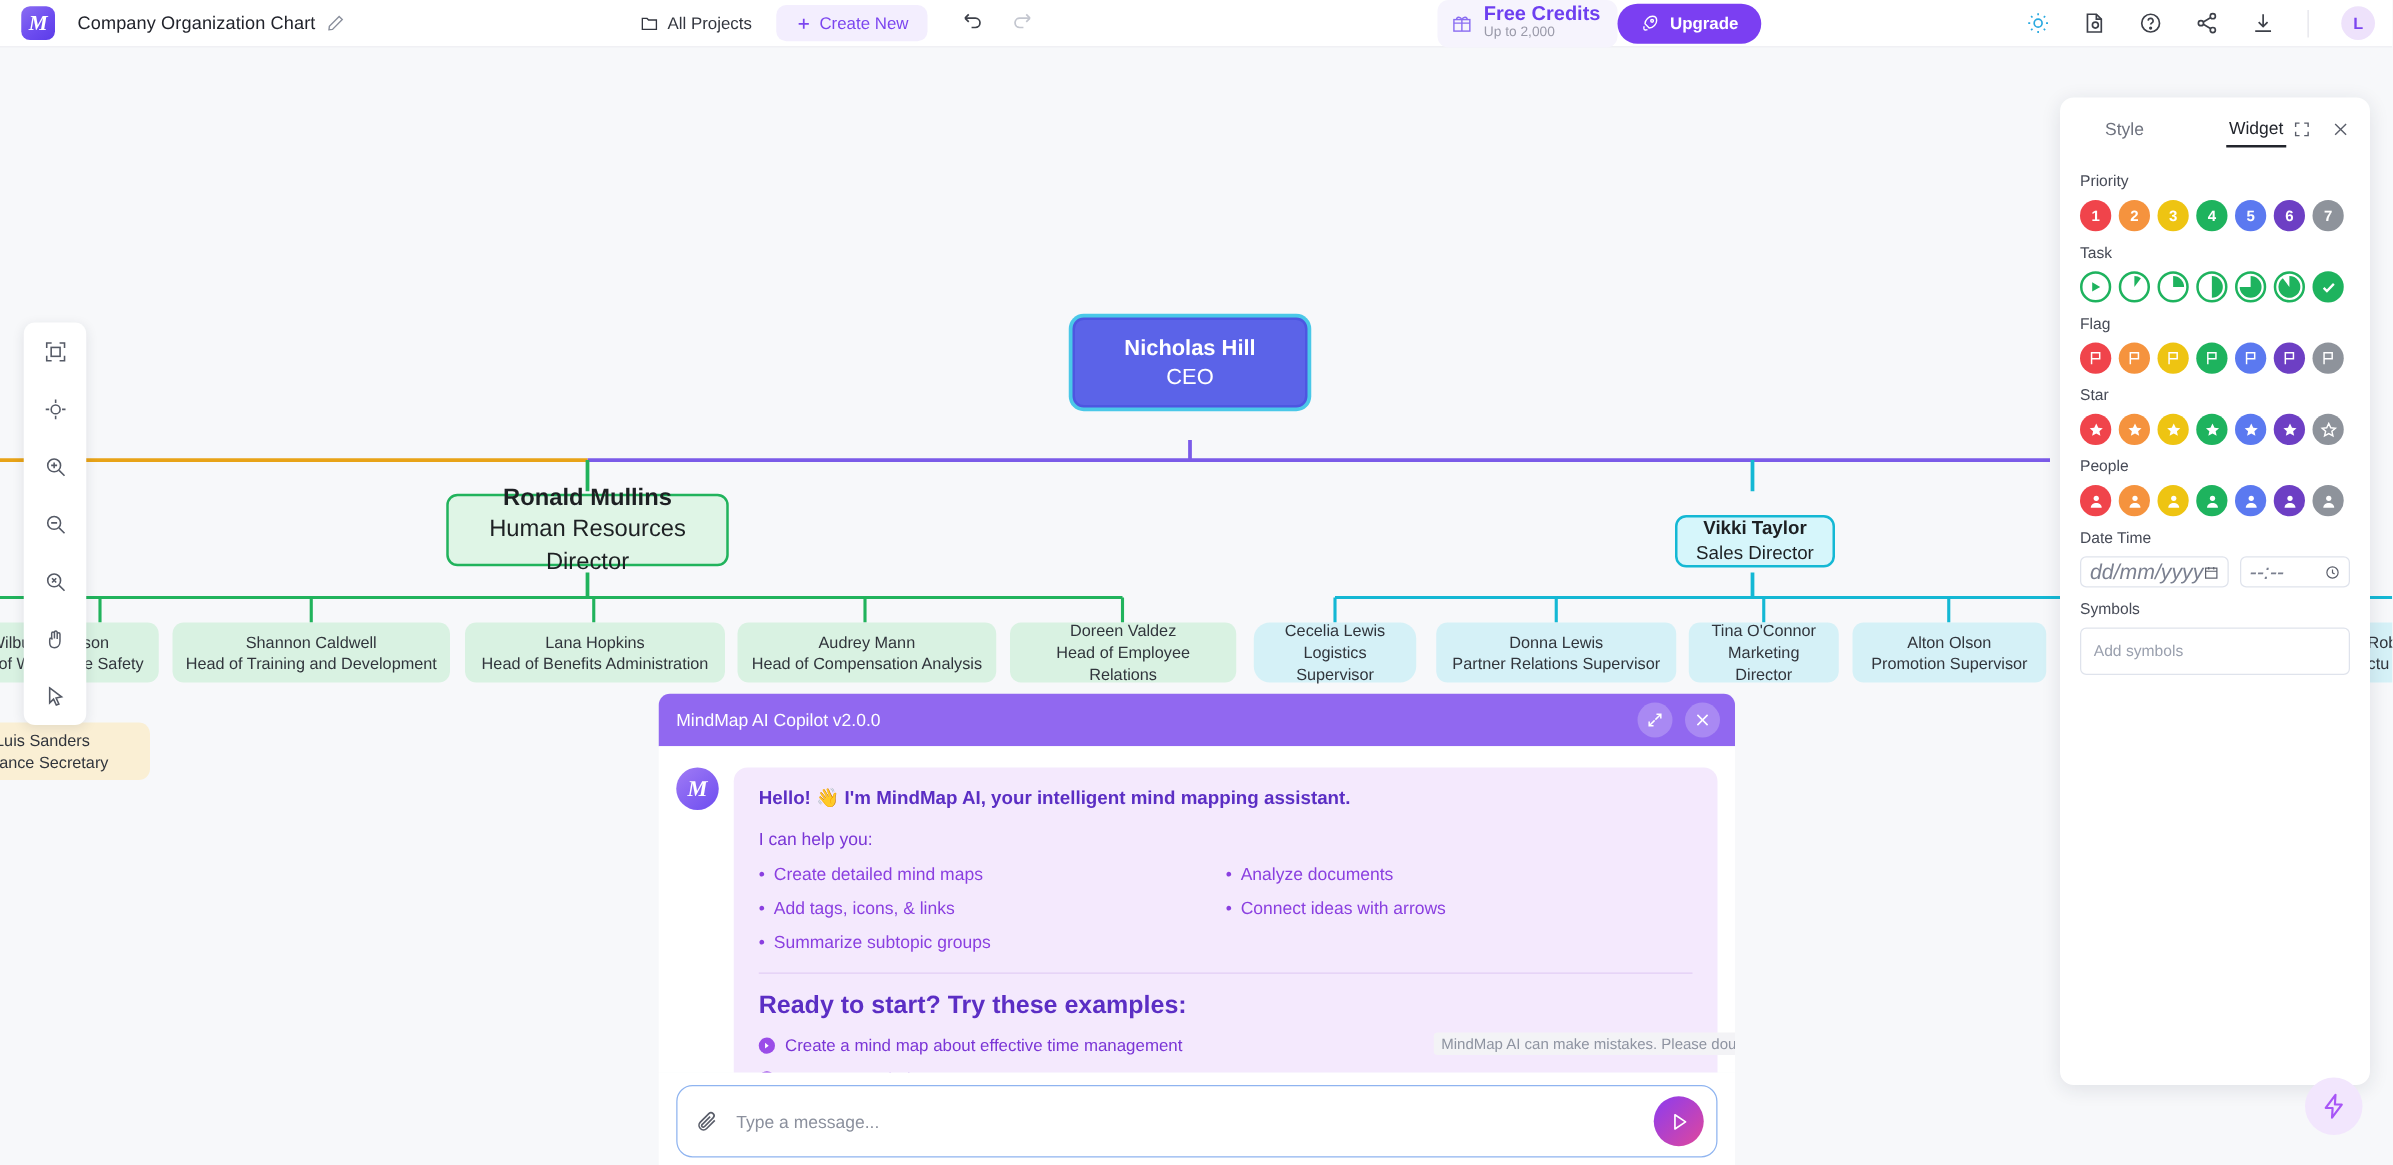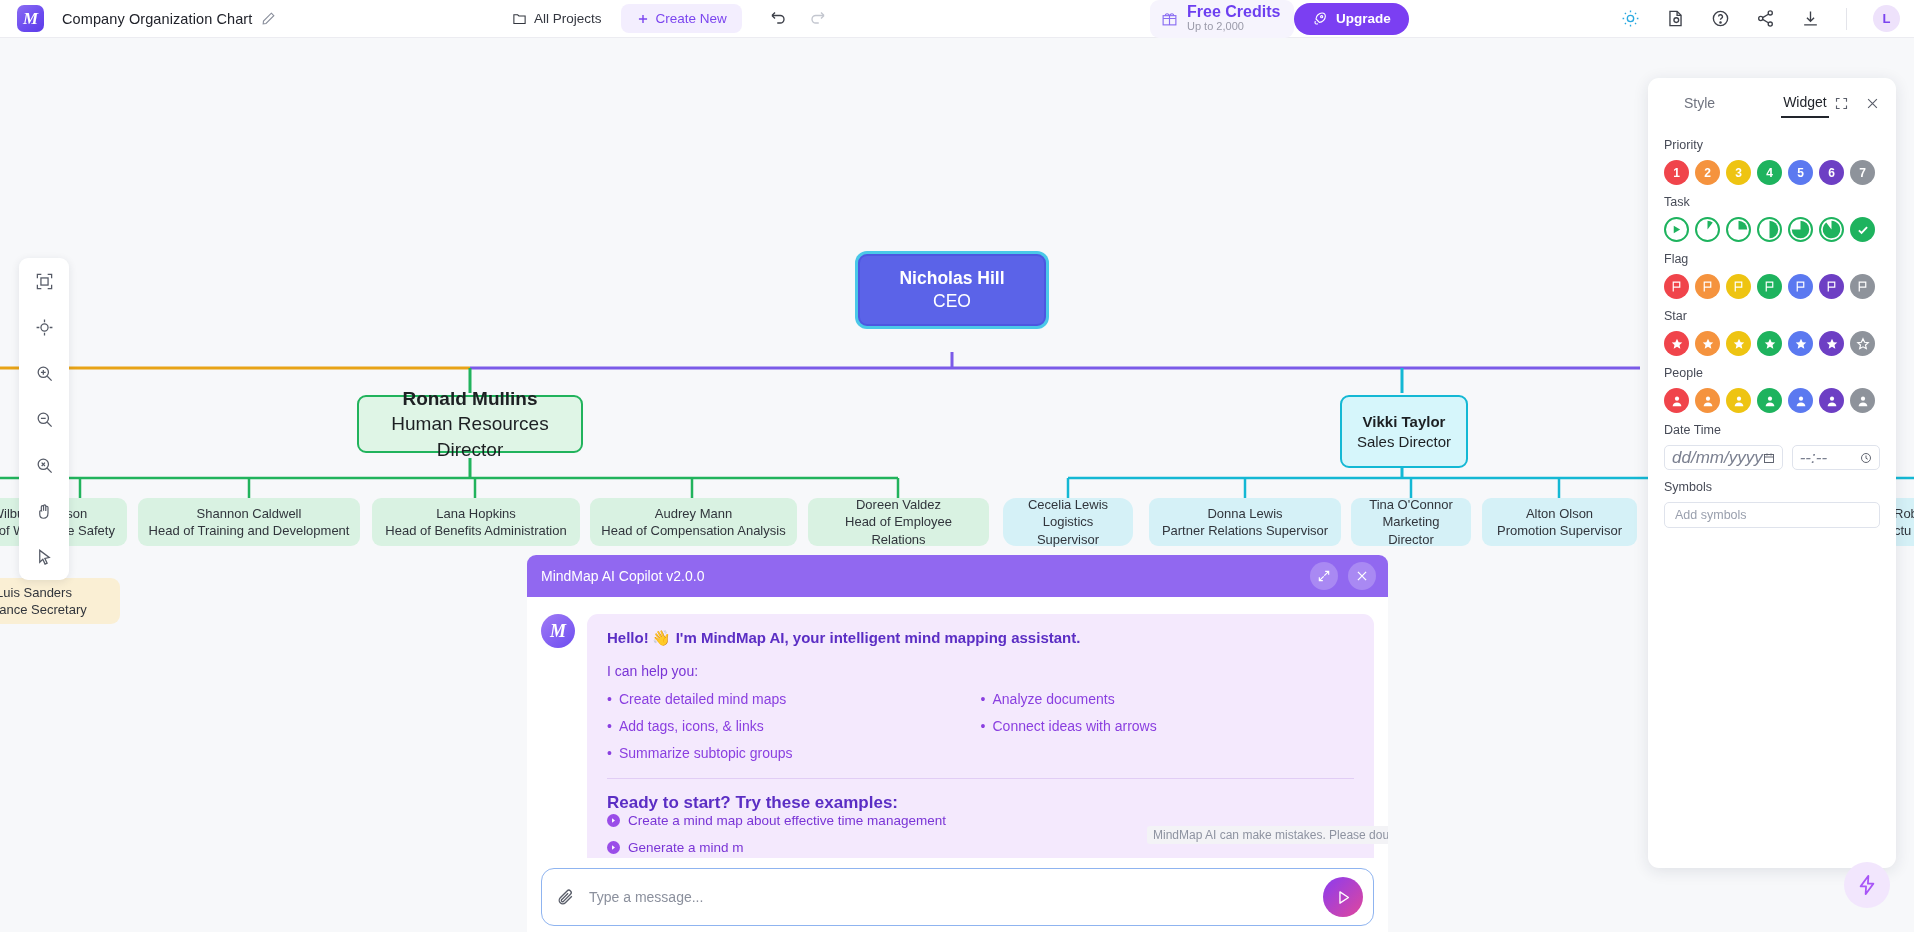--- a/index.html
+++ b/index.html
@@ -114,21 +114,21 @@
   .chip { width:25px; height:25px; border-radius:50%; display:flex; align-items:center;
           justify-content:center; color:#fff; font-size:12px; font-weight:bold; cursor:pointer; }
   .chip svg { display:block; }
   .dt-row { display:flex; gap:9px; }
   .dt-input {
     flex:1; height:25px; border:1px solid #dfe3ec; border-radius:5px; background:#fff;
     display:flex; align-items:center; justify-content:space-between;
     padding:0 7px; font-size:17px; color:#7b8090; cursor:pointer;font-style:italic;
   }
   .sym-input {
-    height:26px; border:1px solid #dfe3ec; border-radius:5px; background:#fff;
+    height:38px; border:1px solid #dfe3ec; border-radius:5px; background:#fff;
     display:flex; align-items:center; padding:12px 10px; font-size:12.5px; color:#9aa0ae; cursor:text;
   }
 
   
   .chat {
     position:absolute; left:527px; top:517px; width:861px; z-index:35;
   }
   .chat-head {
     height:42px; background:#9168f0; border-radius:9px 9px 0 0;
     display:flex; align-items:center; padding:0 14px; color:#fff;
@@ -147,21 +147,21 @@
   .bubble {
     background:#f4e9fd; border-radius:11px; padding:15px 20px; flex:1; align-self:flex-start;
   }
   .b-hello { font-size:15px; font-weight:bold; color:#5b2ec4; margin-bottom:16px; }
   .b-help  { font-size:14px; color:#7a35d6; margin-bottom:12px; }
   .b-cols { display:flex; gap:0; }
   .b-col { width:50%; }
   .b-li { font-size:14px; color:#8a3fe0; margin-bottom:11px; padding-left:12px; position:relative; }
   .b-li:before { content:"•"; position:absolute; left:0; }
   .b-hr { border-top:1px solid #e1cdf5; margin:6px 0 14px 0; }
-  .b-ready { font-size:17px; font-weight:bold; color:#5b2ec4; }
+  .b-ready { font-size:20px; font-weight:bold; color:#5b2ec4; margin-bottom:13px; }
   .b-ex { font-size:13.5px; color:#7a35d6; margin-bottom:12px; display:flex; align-items:center; gap:8px; cursor:pointer;}
   .play-dot { width:13px; height:13px; border-radius:50%; background:#9a4de8; flex:0 0 13px;
               display:flex; align-items:center; justify-content:center; }
   .disclaimer {
     position:absolute; left:620px; bottom:14px; font-size:12px; color:#8e93a1;
     background:#f3f3f6; padding:2px 6px; border-radius:3px; white-space:nowrap;
   }
   .chat-input-wrap {
     background:#fff; padding:10px 14px 16px 14px; border-radius:0 0 9px 9px;
   }
@@ -319,21 +319,21 @@
   <div class="node node-root" style="left:858px; top:216px; width:188px; height:72px;">
     <div class="nm">Nicholas Hill</div>
     <div>CEO</div>
   </div>
 
   <div class="node node-dir-green" style="left:357px; top:357px; width:226px; height:58px;">
     <div class="nm">Ronald Mullins</div>
     <div>Human Resources Director</div>
   </div>
 
-  <div class="node node-dir-cyan" style="left:1340px; top:357px; width:128px; height:73px;">
+  <div class="node node-dir-cyan" style="left:1340px; top:374px; width:128px; height:42px;">
     <div class="nm">Vikki Taylor</div>
     <div>Sales Director</div>
   </div>
 
   <div class="node node-leaf-green" style="left:-48px; top:460px; width:175px; height:48px;">
     <div>Wilbur Anderson</div>
     <div>Head of Workplace Safety</div>
   </div>
   <div class="node node-leaf-green" style="left:138px; top:460px; width:222px; height:48px;">
     <div>Shannon Caldwell</div>

